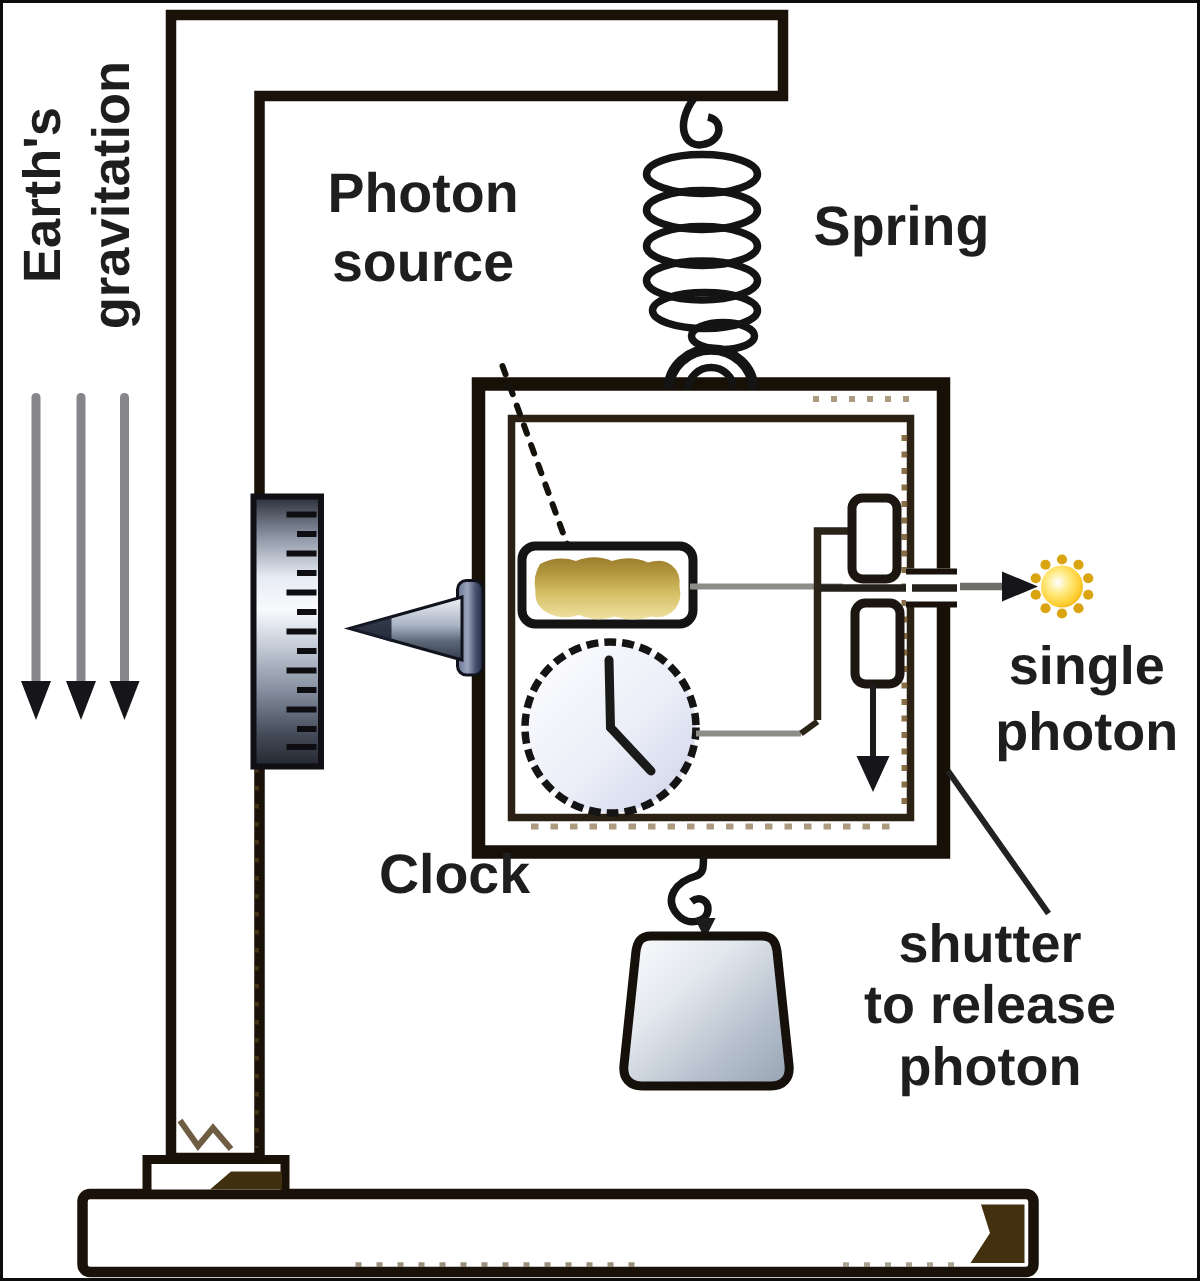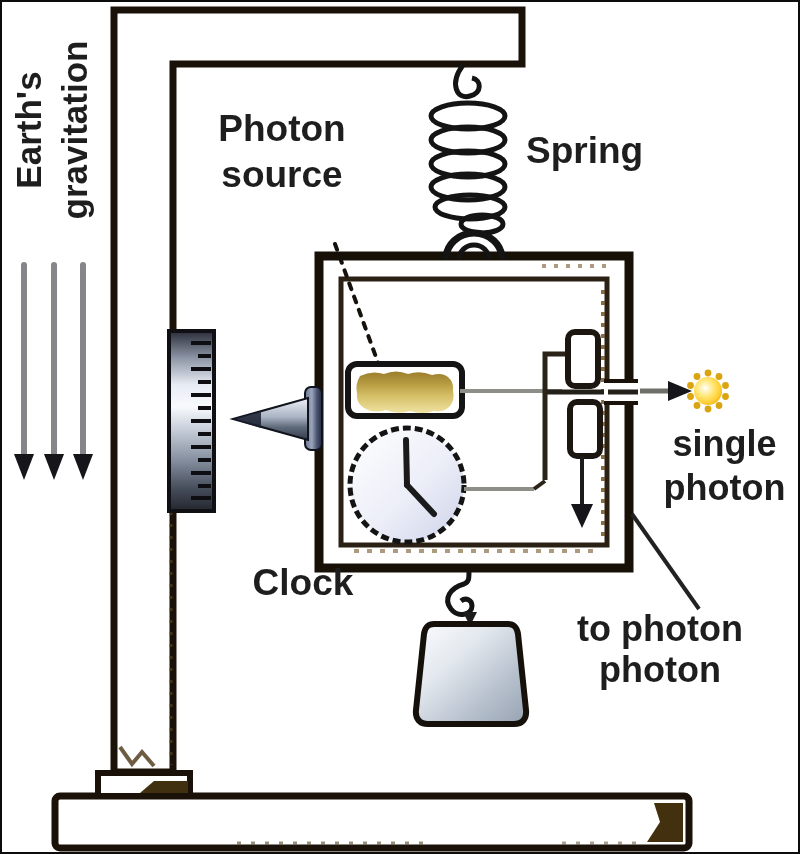--- a/index.html
+++ b/index.html
@@ -9,21 +9,21 @@
     font-family:"Liberation Sans", sans-serif;
   }
   .lbl{
     position:absolute;color:#1e1e1e;font-weight:700;text-align:center;
     letter-spacing:0px;white-space:nowrap;
   }
   .lbl div{white-space:nowrap;}
   #lbl-gravitation{left:-66px;top:78px;width:240px;height:100px;
     transform:rotate(-90deg);font-size:35px;line-height:46px;}
   #lbl-photon-source{left:190px;top:104px;width:180px;font-size:37px;line-height:46px;}
-  #lbl-spring{left:524px;top:128px;width:150px;font-size:37px;text-align:left;}
+  #lbl-spring{left:524px;top:128px;width:150px;font-size:37px;text-align:center;}
   #lbl-clock{left:236px;top:560px;width:130px;font-size:37px;}
   #lbl-single-photon{left:640px;top:420px;width:165px;font-size:36px;line-height:44px;}
   #lbl-shutter{left:558px;top:606px;width:200px;font-size:36px;line-height:41px;}
   svg{position:absolute;left:0;top:0;}
 </style>
 </head>
 <body>
 
 <div class="canvas">
 
@@ -234,17 +234,18 @@
 <div class="lbl" id="lbl-spring">Spring</div>
 
 <div class="lbl" id="lbl-clock">Clock</div>
 
 <div class="lbl" id="lbl-single-photon">
   <div>single</div>
   <div>photon</div>
 </div>
 
 <div class="lbl" id="lbl-shutter">
-  <div>to photon</div>
+  <div>shutter</div>
+  <div>to release</div>
   <div>photon</div>
 </div>
 
 </div>
 
 </body></html>

